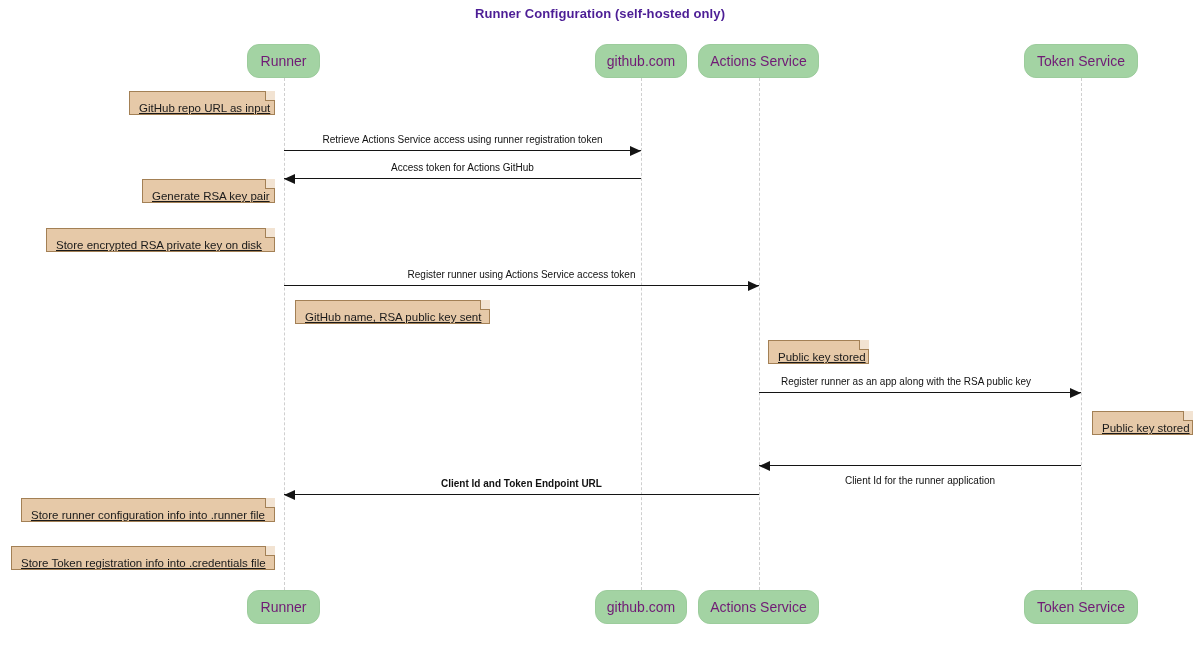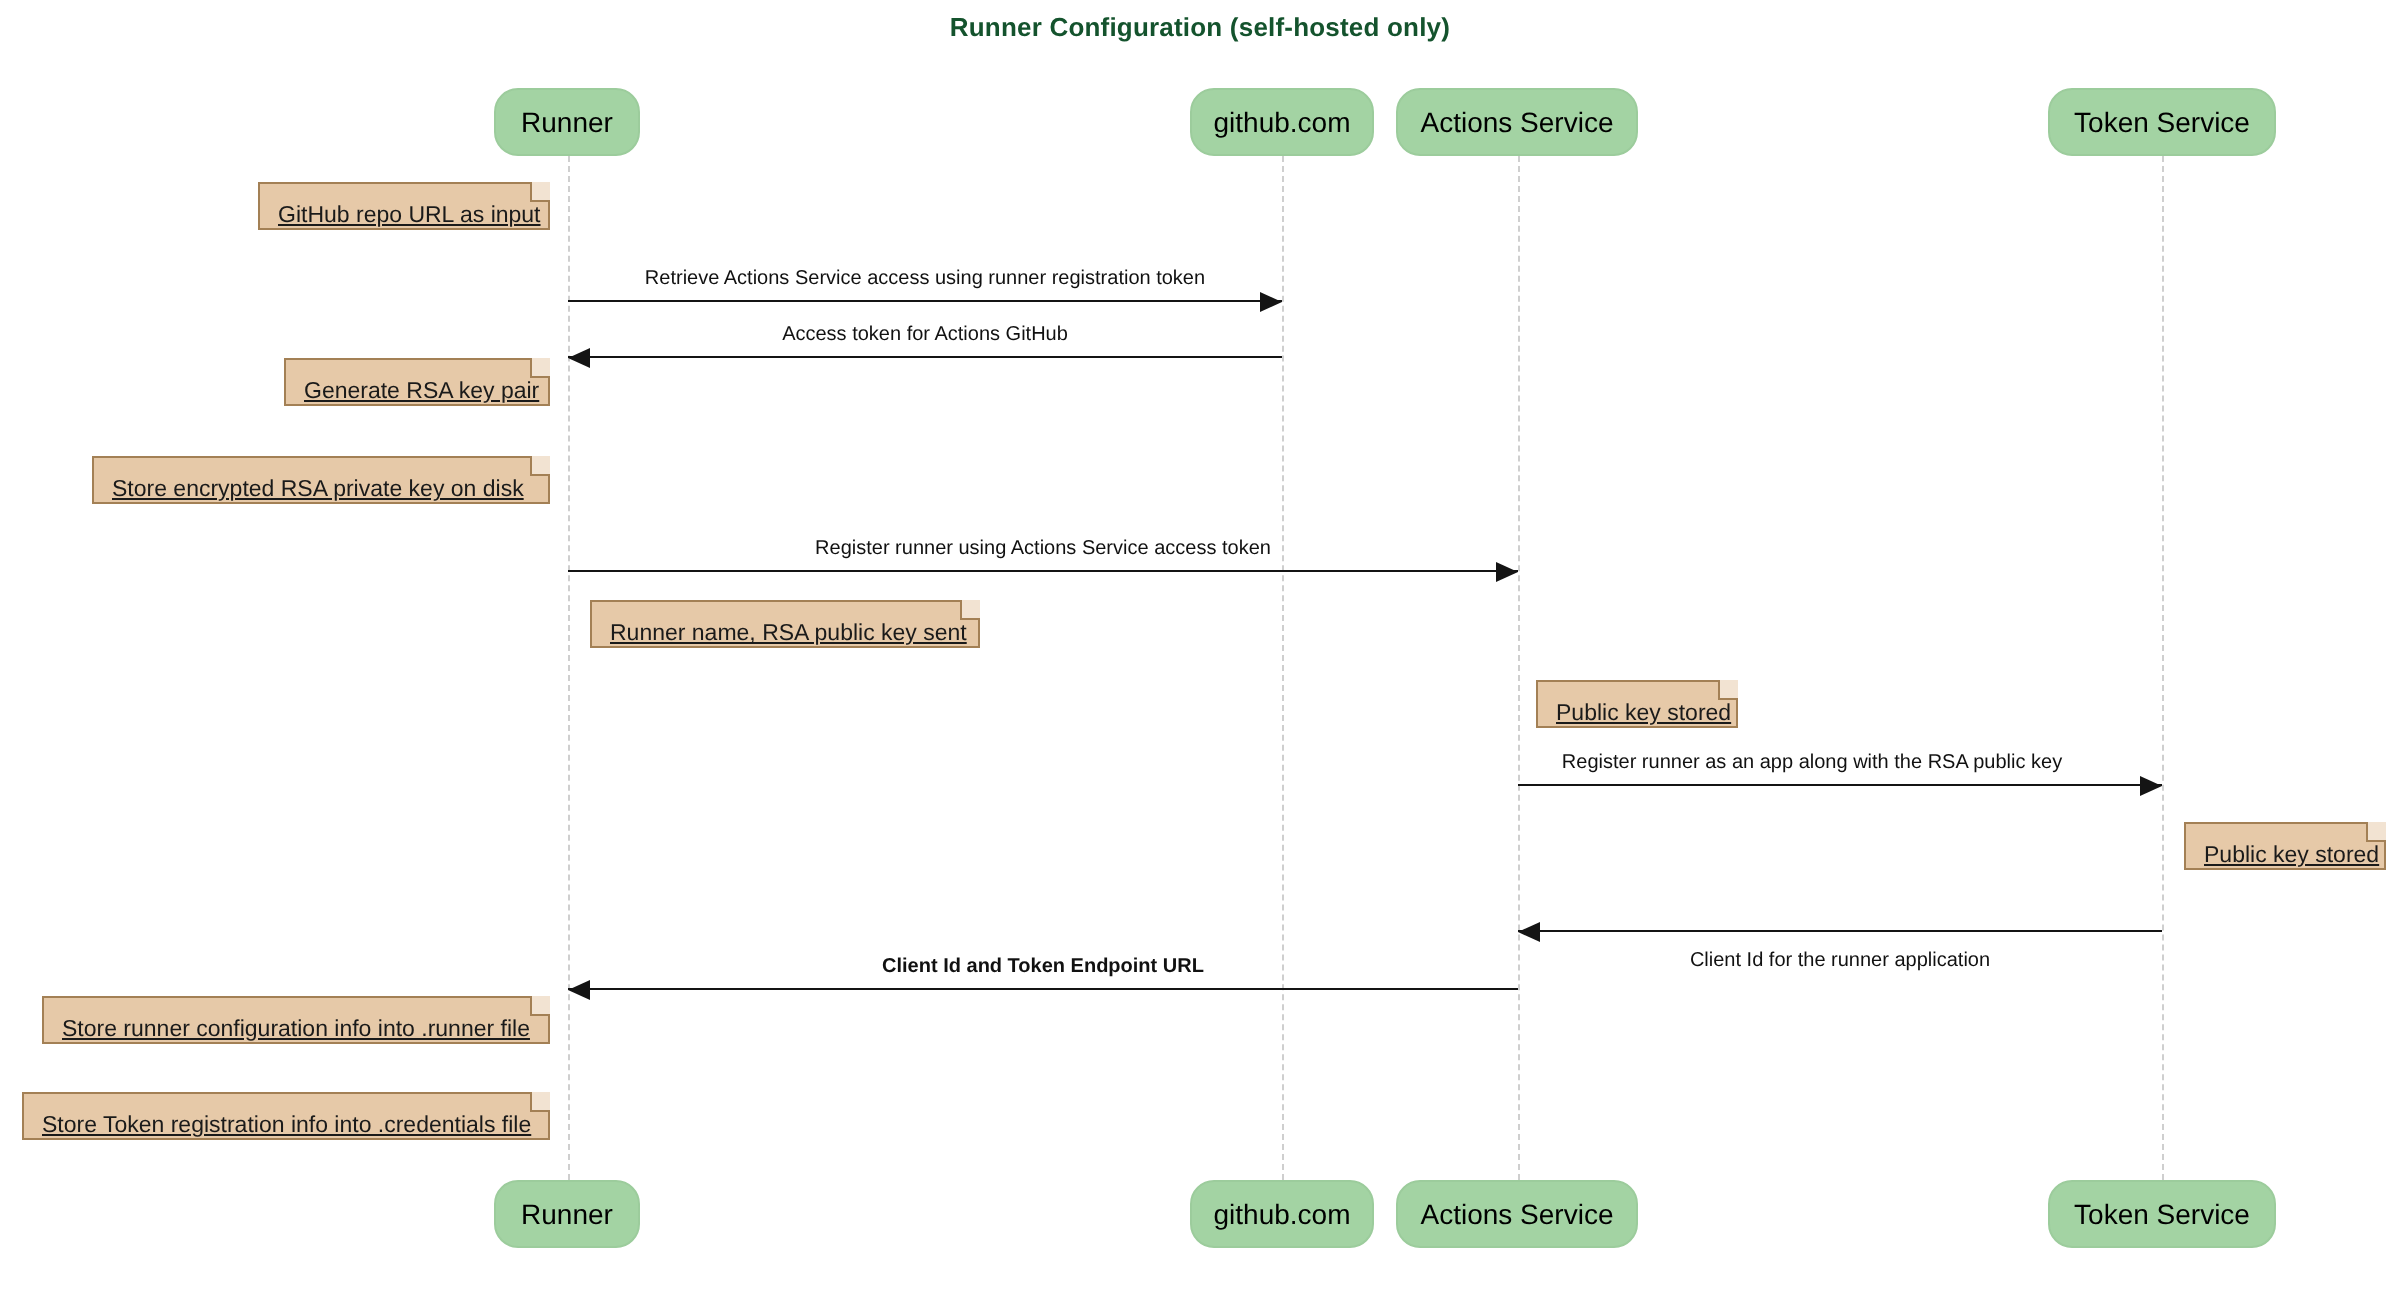--- a/index.html
+++ b/index.html
@@ -22,36 +22,36 @@
   
   .diagram-title {
     position: absolute;
     left: 0;
     top: 6px;
     width: 1200px;
     text-align: center;
     font-size: 13px;
     font-weight: bold;
     letter-spacing: 0.1px;
-    color: #14532d;
+    color: #4c1d95;
   }
 
   
   .participant {
     position: absolute;
     box-sizing: border-box;
     height: 34px;
     background: #a3d3a3;
     border: 1px solid #9ccc9c;
     border-radius: 12px;
     display: flex;
     align-items: center;
     justify-content: center;
     font-size: 14px;
-    color: #000000;
+    color: #701a75;
     white-space: nowrap;
     padding: 0 10px;
   }
 
   
   .lifeline {
     position: absolute;
     width: 0;
     border-left: 1px dashed #cfcfcf;
   }
@@ -163,21 +163,21 @@
       </div>
       <div class="note" style="left: 142px; top: 179px; width: 133px;">
         <span>Generate RSA key pair</span>
         <span class="fold"></span>
       </div>
       <div class="note" style="left: 46px; top: 228px; width: 229px;">
         <span>Store encrypted RSA private key on disk</span>
         <span class="fold"></span>
       </div>
       <div class="note" style="left: 295px; top: 300px; width: 195px;">
-        <span>Runner name, RSA public key sent</span>
+        <span>GitHub name, RSA public key sent</span>
         <span class="fold"></span>
       </div>
       <div class="note" style="left: 768px; top: 340px; width: 101px;">
         <span>Public key stored</span>
         <span class="fold"></span>
       </div>
       <div class="note" style="left: 1092px; top: 411px; width: 101px;">
         <span>Public key stored</span>
         <span class="fold"></span>
       </div>

